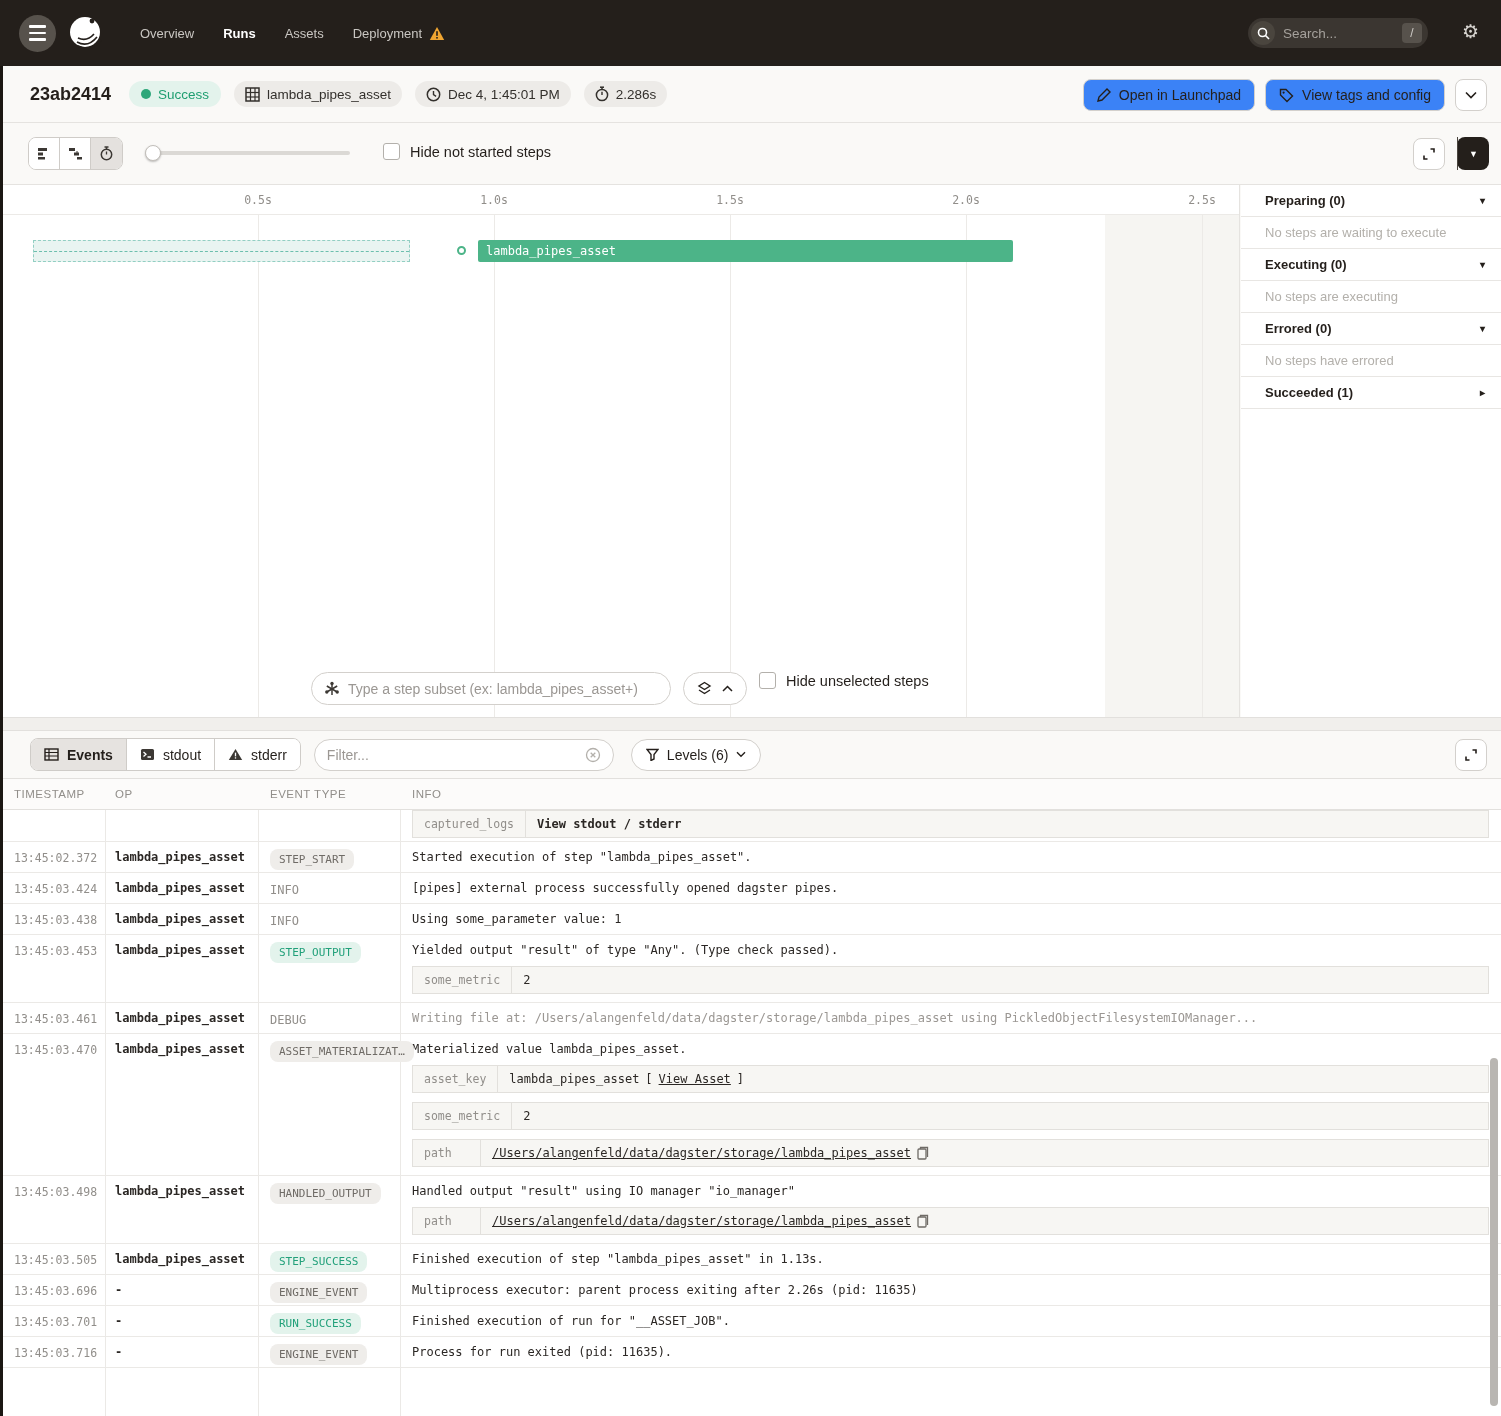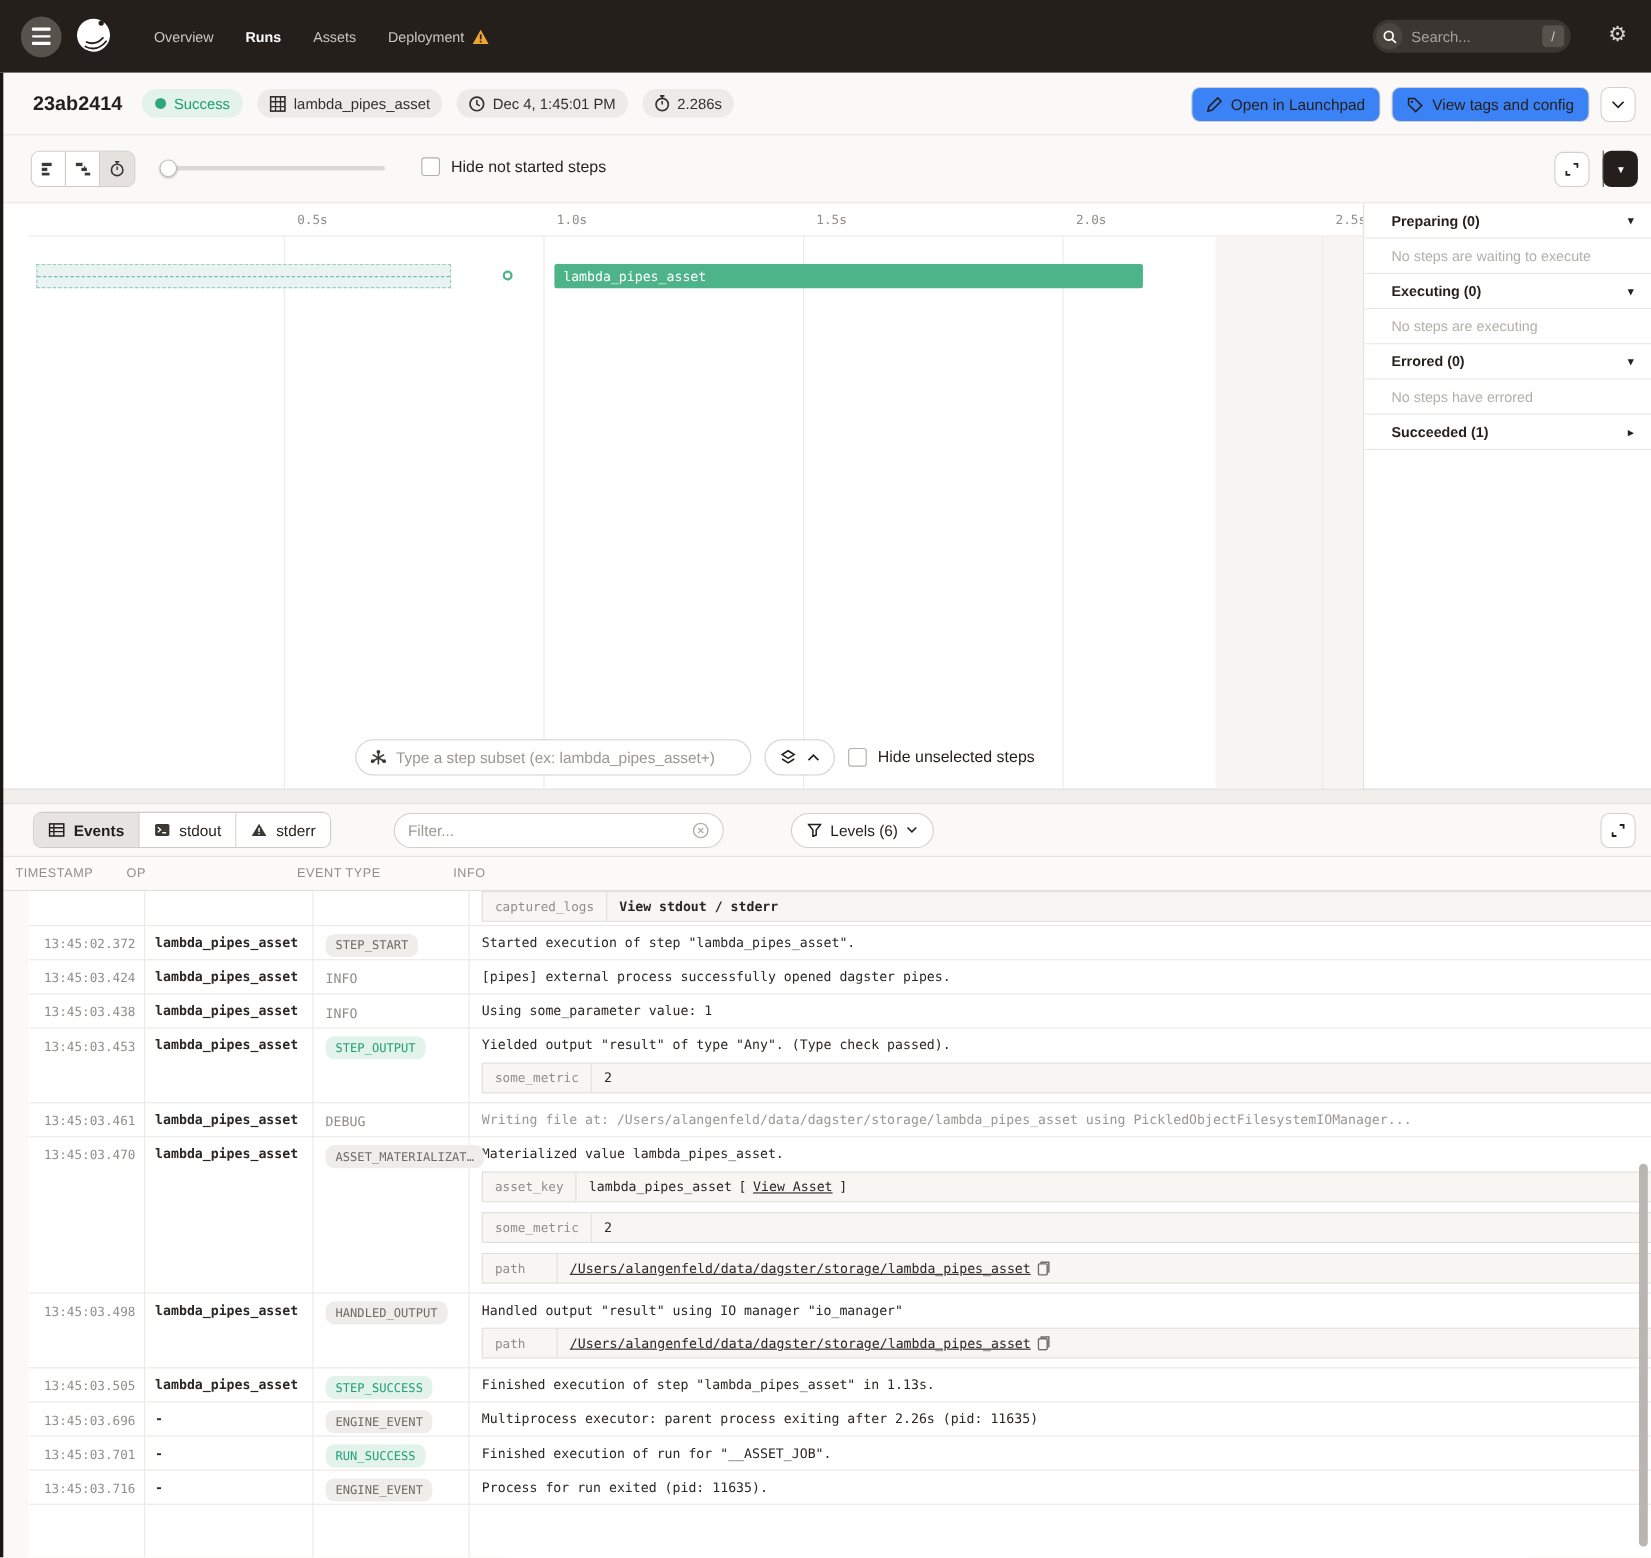--- a/index.html
+++ b/index.html
@@ -1,18 +1,18 @@
 <!DOCTYPE html>
 <html><head>
 <meta charset="utf-8">
 <style>
   * { margin:0; padding:0; box-sizing:border-box; }
   html,body { width:1501px; height:1416px; overflow:hidden; }
   body { font-family:"Liberation Sans", sans-serif; background:#faf9f7; color:#241f1b; position:relative; }
-  .mono { font-family:"DejaVu Sans Mono", monospace;margin-left:26px; }
+  .mono { font-family:"DejaVu Sans Mono", monospace; }
 
   
   .topnav { position:absolute; left:0; top:0; width:1501px; height:66px; background:#241f1b; display:flex; align-items:center; }
   .hamburger { width:37px; height:37px; border-radius:50%; background:#57524c; margin-left:19px; display:flex; flex-direction:column; justify-content:center; align-items:center; gap:4px; cursor:pointer; }
   .hamburger span { display:block; width:17px; height:2.5px; background:#fff; border-radius:1px; }
   .logo { width:42px; height:42px; margin-left:8px; }
   .navlinks { display:flex; gap:29px; margin-left:34px; font-size:13px; color:#c9c6c2; align-items:center; }
   .navlinks .navitem { cursor:pointer; }
   .navlinks .active { color:#fff; font-weight:bold; }
   .nav-deploy { display:flex; align-items:center; gap:7px; }
@@ -52,37 +52,37 @@
   .main { position:absolute; left:0; top:185px; width:1501px; height:532px; }
   .gantt { position:absolute; left:0; top:0; width:1240px; height:532px; background:#fff; border-right:1px solid #e5e3e0; overflow:hidden; }
   .axis { position:absolute; left:0; top:0; width:100%; height:30px; border-bottom:1px solid #eceae7; }
   .tick { position:absolute; top:8px; transform:translateX(-50%); font-size:11.5px; color:#918e8a; }
   .gridline { position:absolute; top:30px; bottom:0; width:1px; background:#eceae7; }
   .afterband { position:absolute; left:1105px; top:30px; bottom:0; width:135px; background:#f6f5f2; }
   .prepbox { position:absolute; left:33px; top:55px; width:377px; height:22px; background:#e9f4f1; border:1px dashed #93cfc3; }
   .prepbox .mid { position:absolute; left:0; right:0; top:10px; border-top:1px dashed #6dbfae; }
   .stepmark { position:absolute; left:457px; top:61px; width:9px; height:9px; border-radius:50%; background:#fff; border:2px solid #4cb488; }
   .stepbar { position:absolute; left:478px; top:55px; width:535px; height:22px; background:#4cb488; border-radius:2px; color:#fff; font-size:12px; display:flex; align-items:center; padding-left:8px; cursor:pointer; }
-  .subsetrow { position:absolute; left:323px; top:487px; display:flex; align-items:center; gap:12px; }
+  .subsetrow { position:absolute; left:311px; top:487px; display:flex; align-items:flex-start; gap:12px; }
   .subsetinput { width:360px; height:33px; background:#fff; border:1px solid #d3d0cc; border-radius:17px; display:flex; align-items:center; gap:8px; padding:0 12px; }
   .subsetinput .ph { color:#9b9793; font-size:14px; }
   .pillbtn { height:33px; background:#fff; border:1px solid #d3d0cc; border-radius:17px; display:flex; align-items:center; gap:10px; padding:0 13px; cursor:pointer; }
 
   
   .sidebar { position:absolute; left:1241px; top:0; width:260px; height:532px; background:#fff; }
   .sb-row { height:32px; display:flex; align-items:center; border-bottom:1px solid #e8e6e3; padding:0 16px 0 24px; }
   .sb-head { font-size:13px; font-weight:bold; justify-content:space-between; cursor:pointer; }
   .sb-empty { font-size:13px; color:#b3b0ab; }
   .sb-tri { font-size:10px; color:#241f1b; }
 
   
   .splitter { position:absolute; left:0; top:717px; width:1501px; height:14px; background:#f1efec; border-top:1px solid #e2e0dd; border-bottom:1px solid #e2e0dd; cursor:row-resize; }
 
   
-  .logbar { position:absolute; left:0; top:731px; width:1501px; height:47px; display:flex; align-items:center;gap:44px; }
+  .logbar { position:absolute; left:0; top:731px; width:1501px; height:47px; display:flex; align-items:center; }
   .tabs { display:flex; margin-left:30px; border:1px solid #cfccc8; border-radius:8px; overflow:hidden; background:#fff; }
   .tab { display:flex; align-items:center; gap:8px; height:31px; padding:0 13px; font-size:14px; border-right:1px solid #cfccc8; cursor:pointer; background:#fff; }
   .tab:last-child { border-right:none; }
   .tab.on { background:#e6e3e0; font-weight:bold; }
   .filterinput { margin-left:13px; width:300px; height:32px; border:1px solid #d3d0cc; border-radius:16px; background:#fff; display:flex; align-items:center; padding:0 12px; }
   .filterinput .ph { color:#9b9793; font-size:14px; flex:1; }
   .levelsbtn { margin-left:17px; height:32px; border:1px solid #d3d0cc; border-radius:16px; background:#fff; display:flex; align-items:center; gap:8px; padding:0 14px; font-size:14px; cursor:pointer; }
   .log-expand { position:absolute; right:14px; top:8px; }
 
   .loghead { position:absolute; left:0; top:778px; width:1501px; height:32px; border-top:1px solid #e2e0dd; border-bottom:1px solid #e2e0dd; background:#fcfbfa; display:flex; align-items:center; font-size:11.5px; letter-spacing:.5px; color:#918e8a; }

